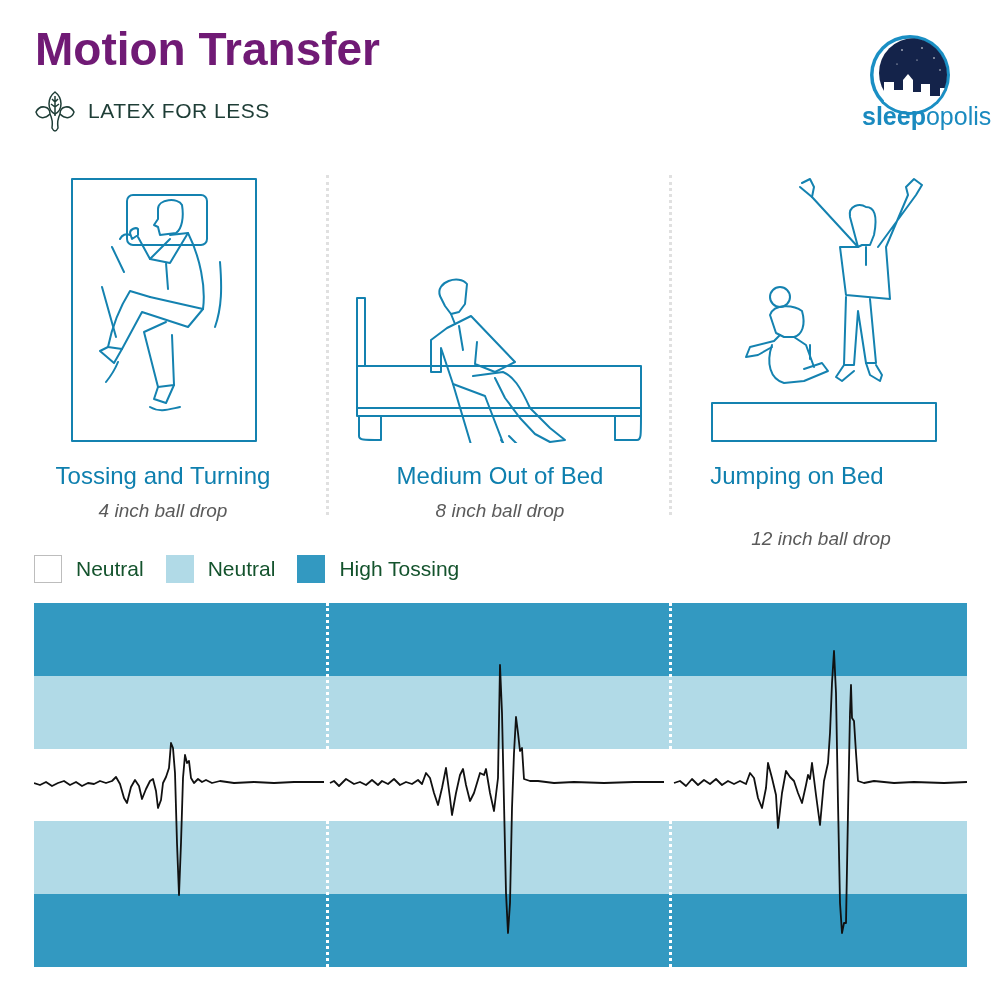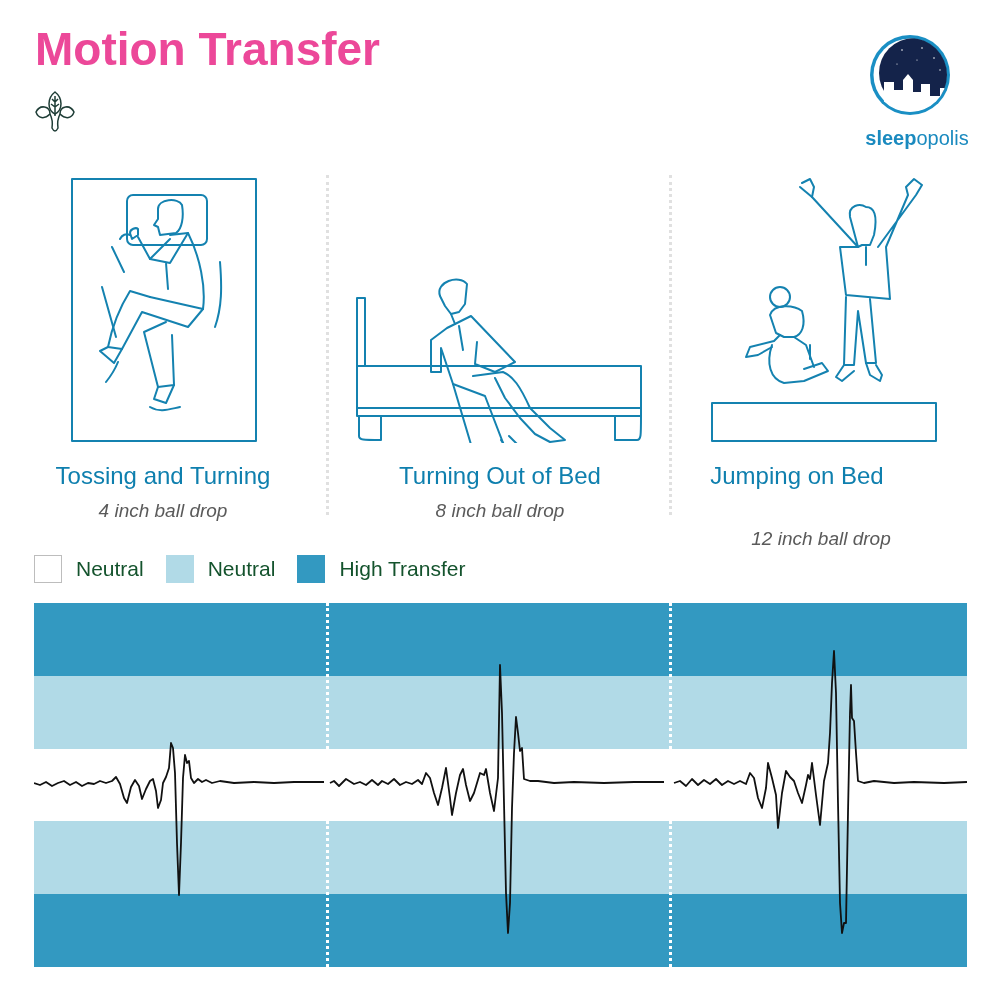--- a/index.html
+++ b/index.html
@@ -1,21 +1,21 @@
 <!DOCTYPE html>
 <html><head>
 <meta charset="utf-8">
 <style>
   html, body { margin:0; padding:0; background:#ffffff; }
   body { width:1000px; height:1000px; position:relative; overflow:hidden; font-family:"Liberation Sans", sans-serif; }
-  .title { position:absolute; left:35px; top:22px; font-size:46px; font-weight:bold; color:#ec4899; letter-spacing:0px; }
+  .title { position:absolute; left:35px; top:22px; font-size:46px; font-weight:bold; color:#701a75; letter-spacing:0px; }
   .brand { position:absolute; left:32px; top:88px; display:flex; align-items:center; gap:10px; }
   .brand-text { font-size:21px; color:#1e3d36; letter-spacing:0.5px; }
   .logo { position:absolute; left:862px; top:30px; width:110px; height:115px; }
-  .logo-text { position:absolute; left:0; top:97px; width:110px; text-align:center; font-size:20px; color:#1a8abf; }
+  .logo-text { position:absolute; left:0; top:72px; width:110px; text-align:center; font-size:25px; color:#1a8abf; }
   .logo-text b { font-weight:bold; }
   .sep { position:absolute; top:175px; height:340px; border-left:3px dotted #e0e0e0; width:0; }
   .scene { position:absolute; }
   .scene-title { position:absolute; width:330px; text-align:center; font-size:24px; color:#0e7fae; }
   .scene-sub { position:absolute; width:330px; text-align:center; font-size:19px; font-style:italic; color:#5a5a5a; }
   .legend { position:absolute; left:34px; top:555px; display:flex; align-items:center; }
   .swatch { width:28px; height:28px; box-sizing:border-box; margin-right:14px; }
   .legend-label { font-size:21px; color:#14532d; margin-right:22px; }
   .chart { position:absolute; left:34px; top:603px; width:933px; height:364px; }
   .band { position:absolute; left:0; width:933px; }
@@ -29,20 +29,21 @@
 <div class="brand">
   <svg width="46" height="46" viewBox="0 0 46 46">
     <g fill="none" stroke="#1e3d36" stroke-width="1.5">
       <path d="M23 4 C15 10 15 22 23 26 C31 22 31 10 23 4 Z"></path>
       <path d="M23 8 L23 28 M23 14 L20 11 M23 14 L26 11 M23 19 L19 16 M23 19 L27 16"></path>
       <path d="M4 24 C8 16 18 18 18 26 C12 32 6 30 4 24 Z"></path>
       <path d="M42 24 C38 16 28 18 28 26 C34 32 40 30 42 24 Z"></path>
       <path d="M18 26 C20 30 21 34 20 40 C22 44 24 44 26 40 C25 34 26 30 28 26"></path>
     </g>
   </svg>
+  <span class="brand-text">LATEX FOR LESS</span>
 </div>
 
 <div class="logo">
   <svg width="110" height="88" viewBox="0 0 110 88" style="position:absolute;left:0;top:0;">
     <defs>
       <clipPath id="lc">
           <circle cx="48" cy="45" r="37"></circle>
         </clipPath>
     </defs>
     <circle cx="48" cy="45" r="40" fill="#1a8fc4"></circle>
@@ -116,32 +117,32 @@
     <circle cx="70" cy="122" r="10"></circle>
     <path d="M60 140 C64 128 84 130 92 136 C96 150 92 160 84 162 L74 162 L66 158 Z"></path>
     <path d="M70 160 L64 166 L40 172 L36 182 L48 180 L62 172 M84 162 L96 170 L104 192"></path>
     <path d="M62 170 C56 188 60 204 74 208 L94 206 L118 196 L112 188 L94 194"></path>
     <path d="M100 170 L100 184"></path>
   </g>
 </svg>
 
 <div class="scene-title" style="left:-2px;top:462px;">Tossing and Turning</div>
 <div class="scene-sub" style="left:-2px;top:500px;">4 inch ball drop</div>
-<div class="scene-title" style="left:335px;top:462px;">Turning Out of Bed</div>
+<div class="scene-title" style="left:335px;top:462px;">Medium Out of Bed</div>
 <div class="scene-sub" style="left:335px;top:500px;">8 inch ball drop</div>
 <div class="scene-title" style="left:632px;top:462px;">Jumping on Bed</div>
 <div class="scene-sub" style="left:656px;top:500px;margin-top:28px;">12 inch ball drop</div>
 
 <div class="legend">
   <div class="swatch" style="background:#ffffff;border:1.5px solid #bdbdbd;"></div>
   <span class="legend-label">Neutral</span>
   <div class="swatch" style="background:#b1dae7;"></div>
   <span class="legend-label">Neutral</span>
   <div class="swatch" style="background:#3399c1;"></div>
-  <span class="legend-label">High Transfer</span>
+  <span class="legend-label">High Tossing</span>
 </div>
 
 <div class="chart">
   <div class="band" style="top:0;height:73px;background:#3399c1;"></div>
   <div class="band" style="top:73px;height:73px;background:#b1dae7;"></div>
   <div class="band" style="top:146px;height:72px;background:#ffffff;"></div>
   <div class="band" style="top:218px;height:73px;background:#b1dae7;"></div>
   <div class="band" style="top:291px;height:73px;background:#3399c1;"></div>
 
   <div class="vdiv" style="left:292px;top:0;height:146px;"></div>

